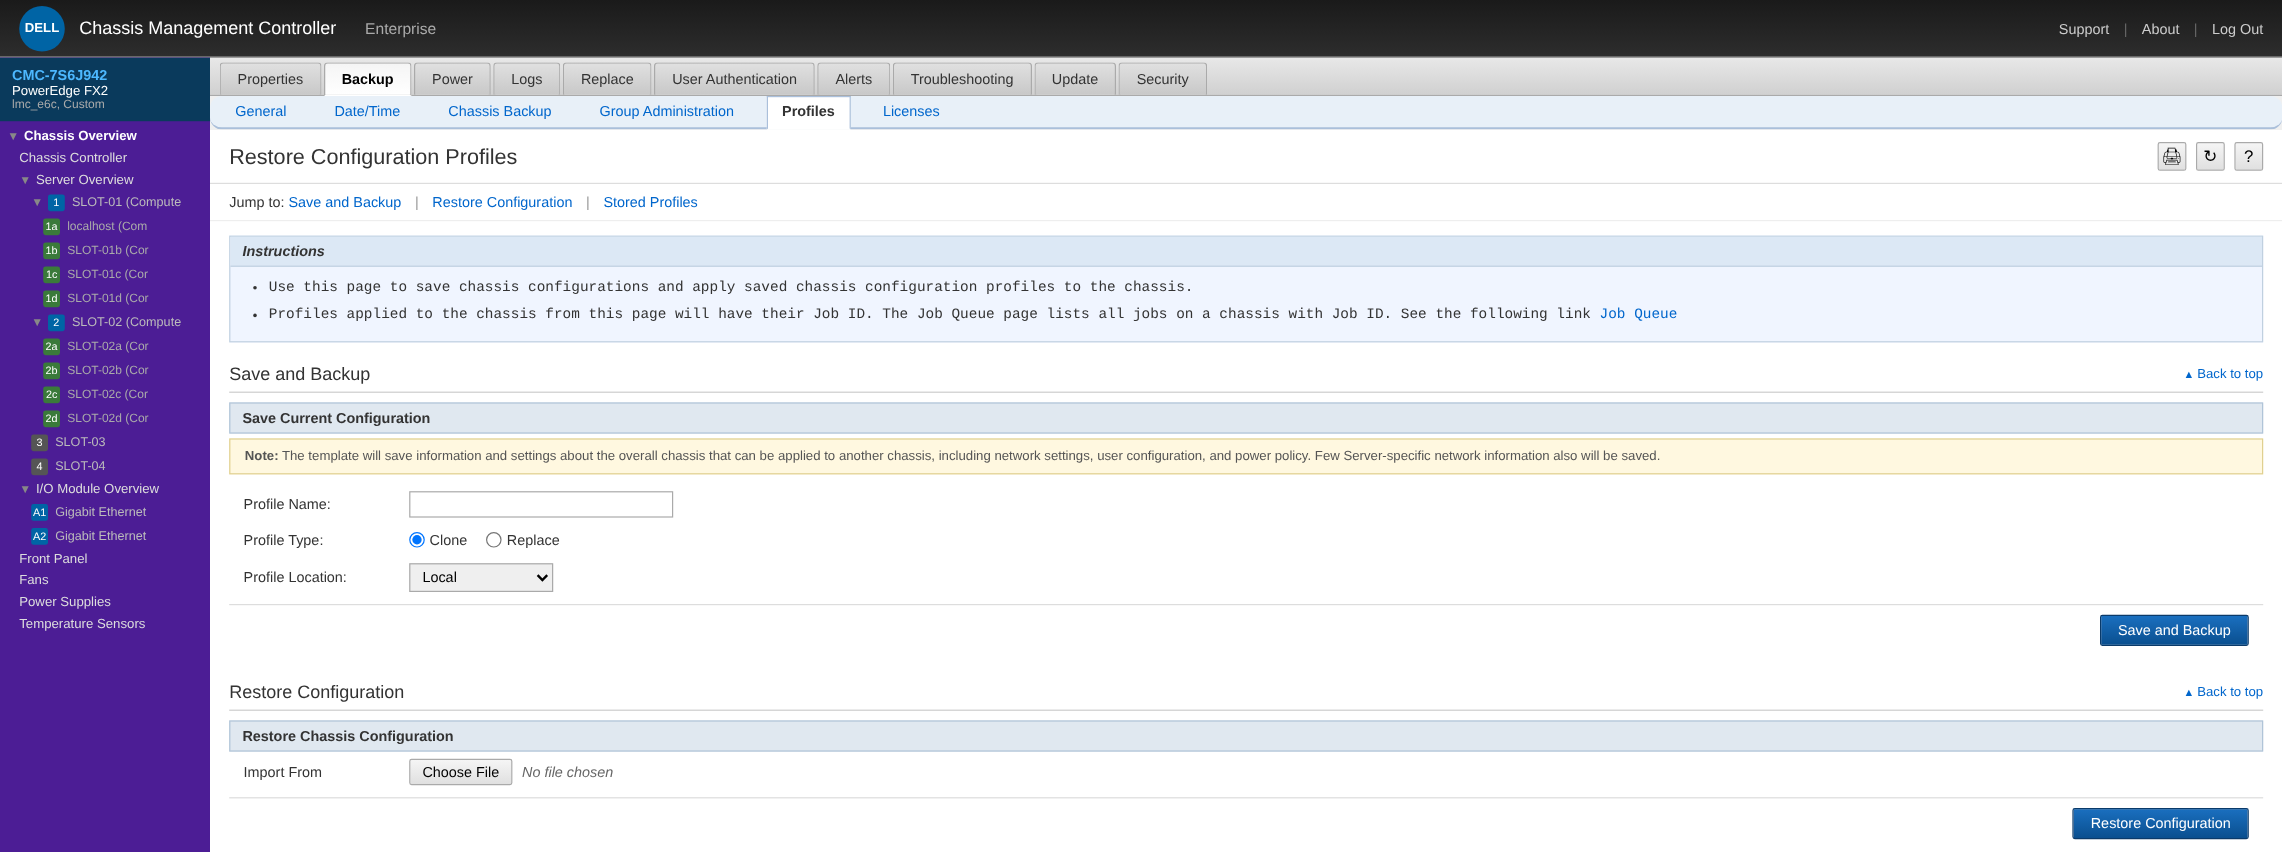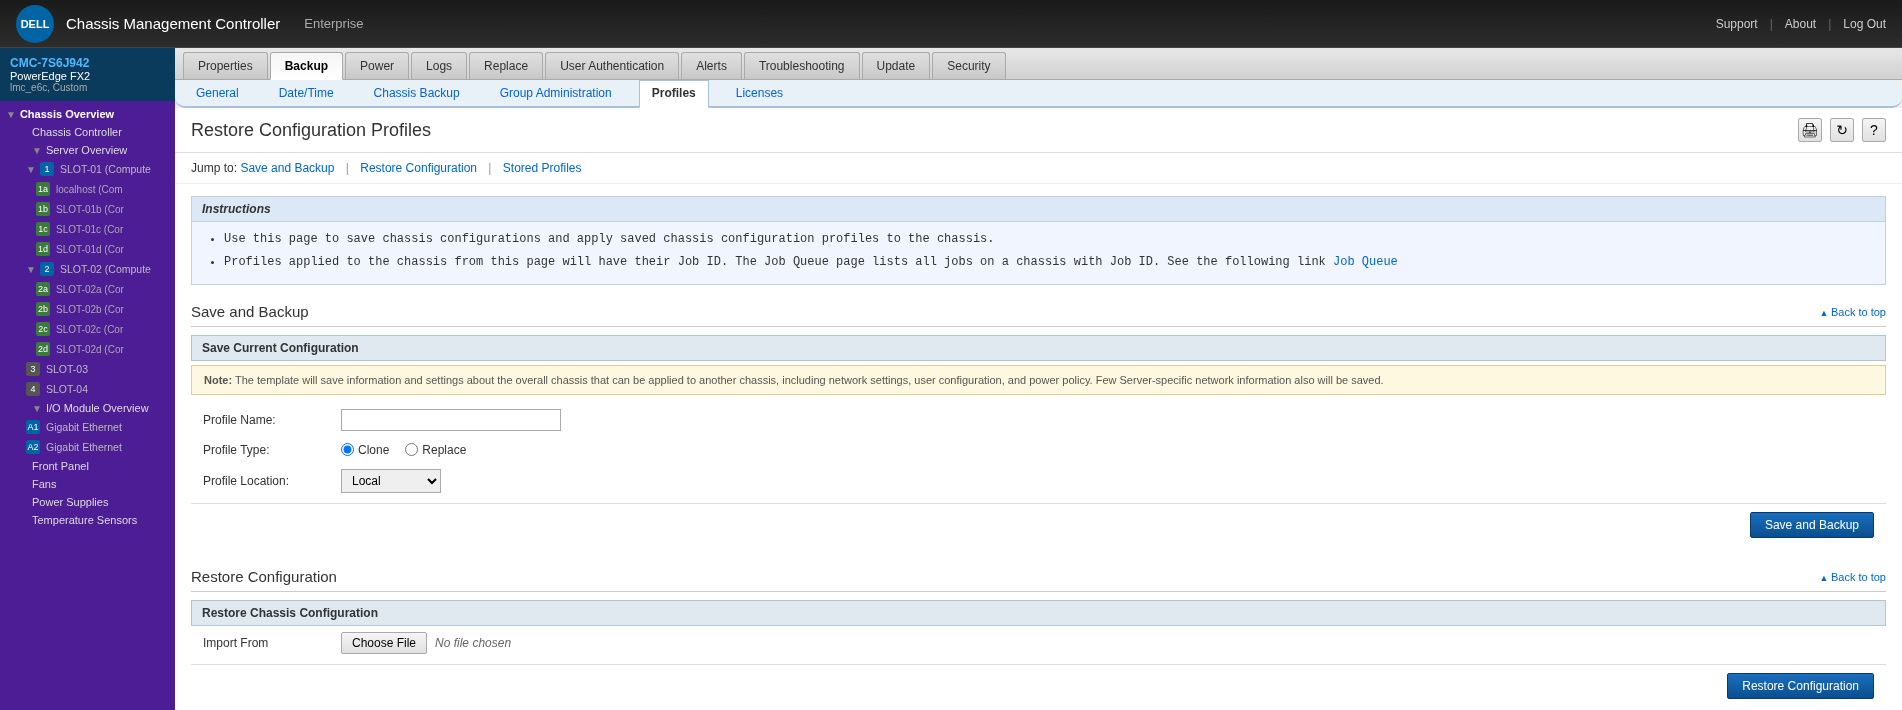--- a/index.html
+++ b/index.html
@@ -66,21 +66,21 @@
       padding: 3px 8px;
       cursor: pointer;
       white-space: nowrap;
       overflow: hidden;
       text-overflow: ellipsis;
       display: flex;
       align-items: center;
       gap: 4px;
     }
     .tree-item.level0 { color: #fff; font-weight: bold; padding-left: 6px; }
-    .tree-item.level1 { color: #ddd; padding-left: 32px; text-align: center; }
+    .tree-item.level1 { color: #ddd; padding-left: 16px; text-align: center; }
     .tree-item.level2 { color: #bbb; padding-left: 26px; font-size: 10.5px; }
     .tree-item.level3 { color: #aaa; padding-left: 36px; font-size: 10px; }
     .tree-toggle { color: #888; font-size: 10px; }
     .tree-bullet { display: inline-block; width: 14px; height: 14px; background: #555; color: #fff; font-size: 9px; text-align: center; line-height: 14px; margin-right: 2px; border-radius: 2px; flex-shrink: 0; }
     .tree-bullet.blue { background: #0064a5; }
     .tree-bullet.green { background: #3a7a3a; }
 
     
     .main { flex: 1; display: flex; flex-direction: column; overflow: hidden; }
 
@@ -254,21 +254,21 @@
       padding: 3px 6px;
       border: 1px solid #aaa;
       font-size: 12px;
     }
     .radio-group { display: flex; gap: 16px; align-items: center; }
     .radio-label { display: flex; align-items: flex-start; gap: 4px; font-size: 12px; cursor: pointer; }
     .form-select {
       padding: 3px 6px;
       border: 1px solid #aaa;
       font-size: 12px;
-      width: 100px;
+      width: 120px;
     }
 
     
     .button-bar {
       display: flex;
       justify-content: flex-end;
       padding: 8px 12px;
       border-top: 1px solid #ddd;
       margin-top: 4px;
     }

